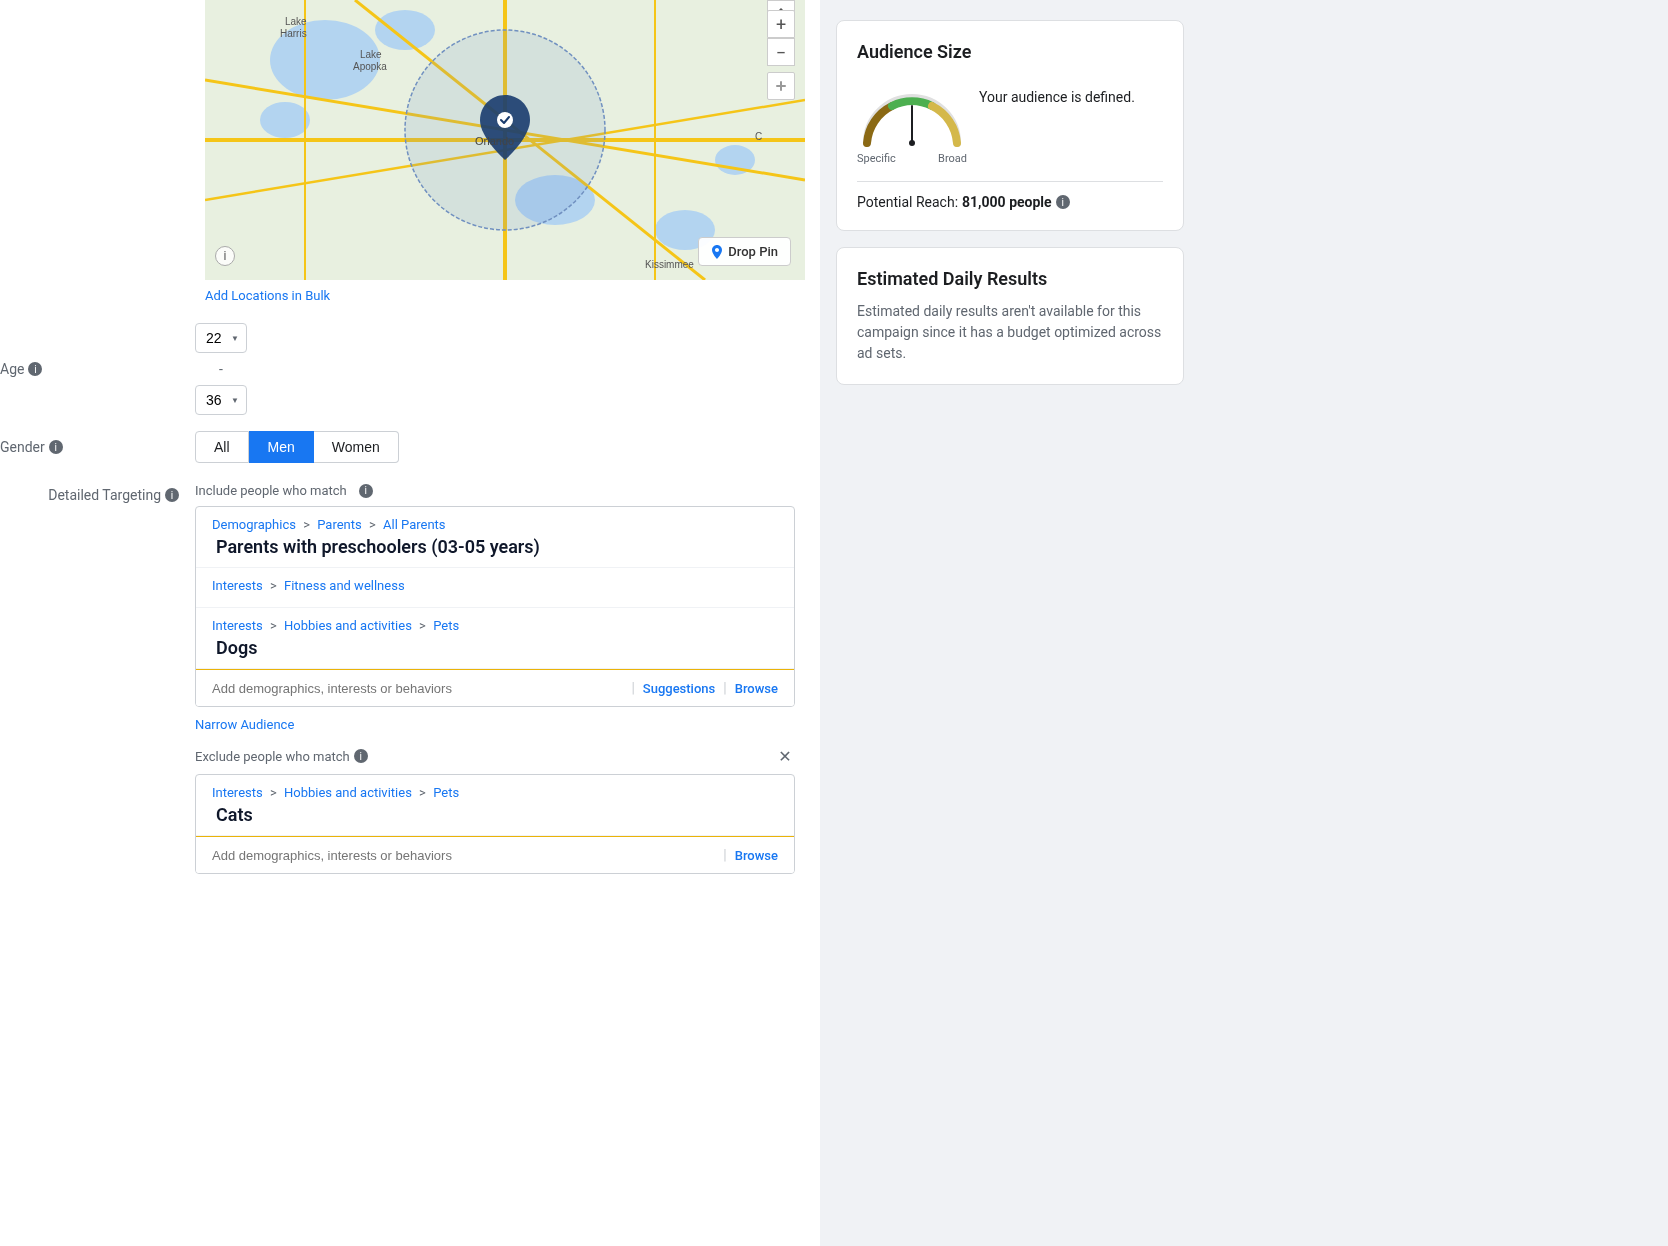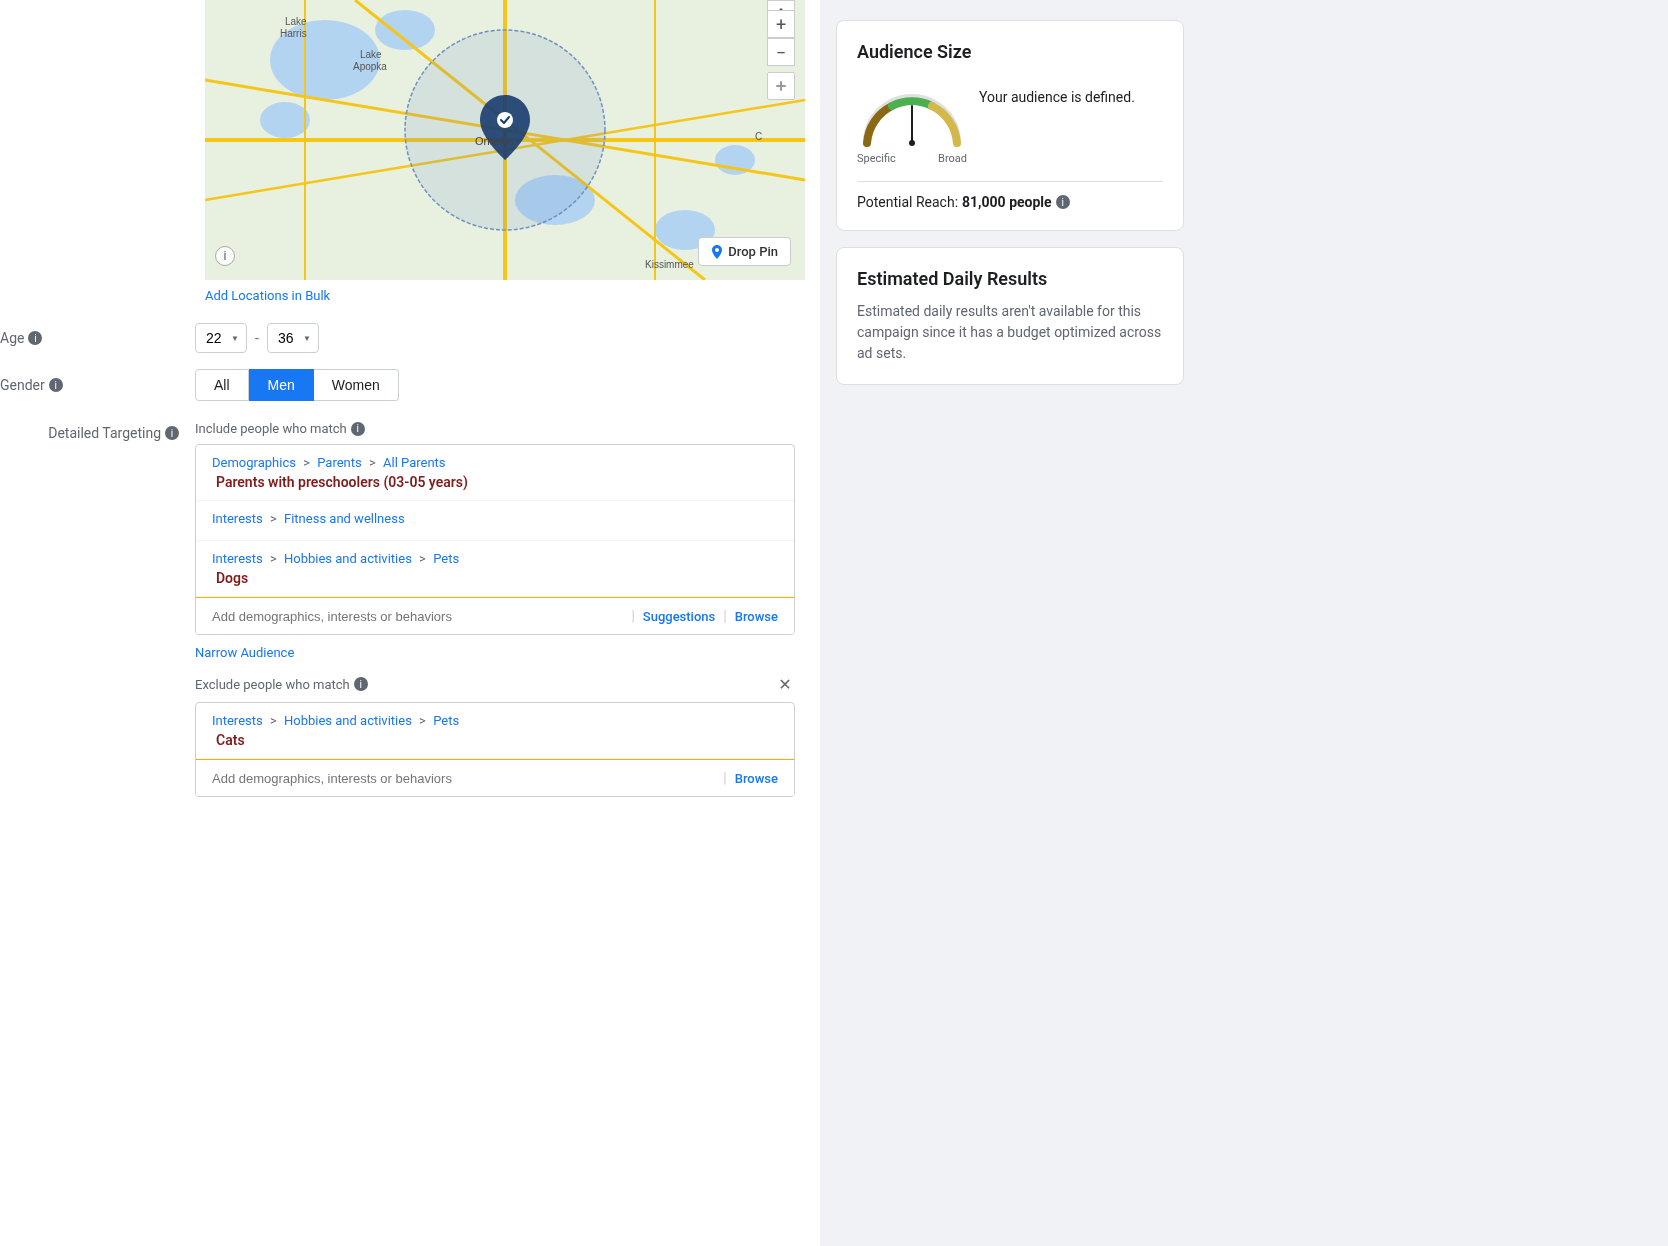--- a/index.html
+++ b/index.html
@@ -147,20 +147,21 @@
       font-size: 10px;
       align-items: center;
       justify-content: center;
       cursor: pointer;
       flex-shrink: 0;
     }
     .age-controls {
       display: flex;
       align-items: center;
       gap: 8px;
+      flex-direction: column;
     }
     .age-select {
       appearance: none;
       border: 1px solid #ccd0d5;
       border-radius: 4px;
       padding: 6px 24px 6px 10px;
       font-size: 14px;
       background: #fff;
       cursor: pointer;
       position: relative;
@@ -221,21 +222,21 @@
     .targeting-content {
       flex: 1;
       max-width: 600px;
     }
     .include-label {
       font-size: 13px;
       color: #606770;
       margin-bottom: 8px;
       display: flex;
       align-items: center;
-      gap: 4px;
+      gap: 12px;
     }
     .targeting-box {
       border: 1px solid #ccd0d5;
       border-radius: 4px;
       background: #fff;
       overflow: hidden;
     }
     .targeting-item {
       padding: 10px 16px;
       border-bottom: 1px solid #f0f2f5;
@@ -248,23 +249,23 @@
     }
     .targeting-breadcrumb span {
       color: #1877f2;
       cursor: pointer;
     }
     .targeting-breadcrumb .separator {
       color: #606770;
       margin: 0 4px;
     }
     .targeting-name {
-      font-size: 14px;
+      font-size: 18px;
       font-weight: 600;
-      color: #7f1d1d;
+      color: #0f172a;
       padding-left: 4px;
     }
     .targeting-input-row {
       display: flex;
       align-items: center;
       padding: 10px 16px;
       border-top: 1px solid #eab308;
       background: #fff;
     }
     .targeting-input {

